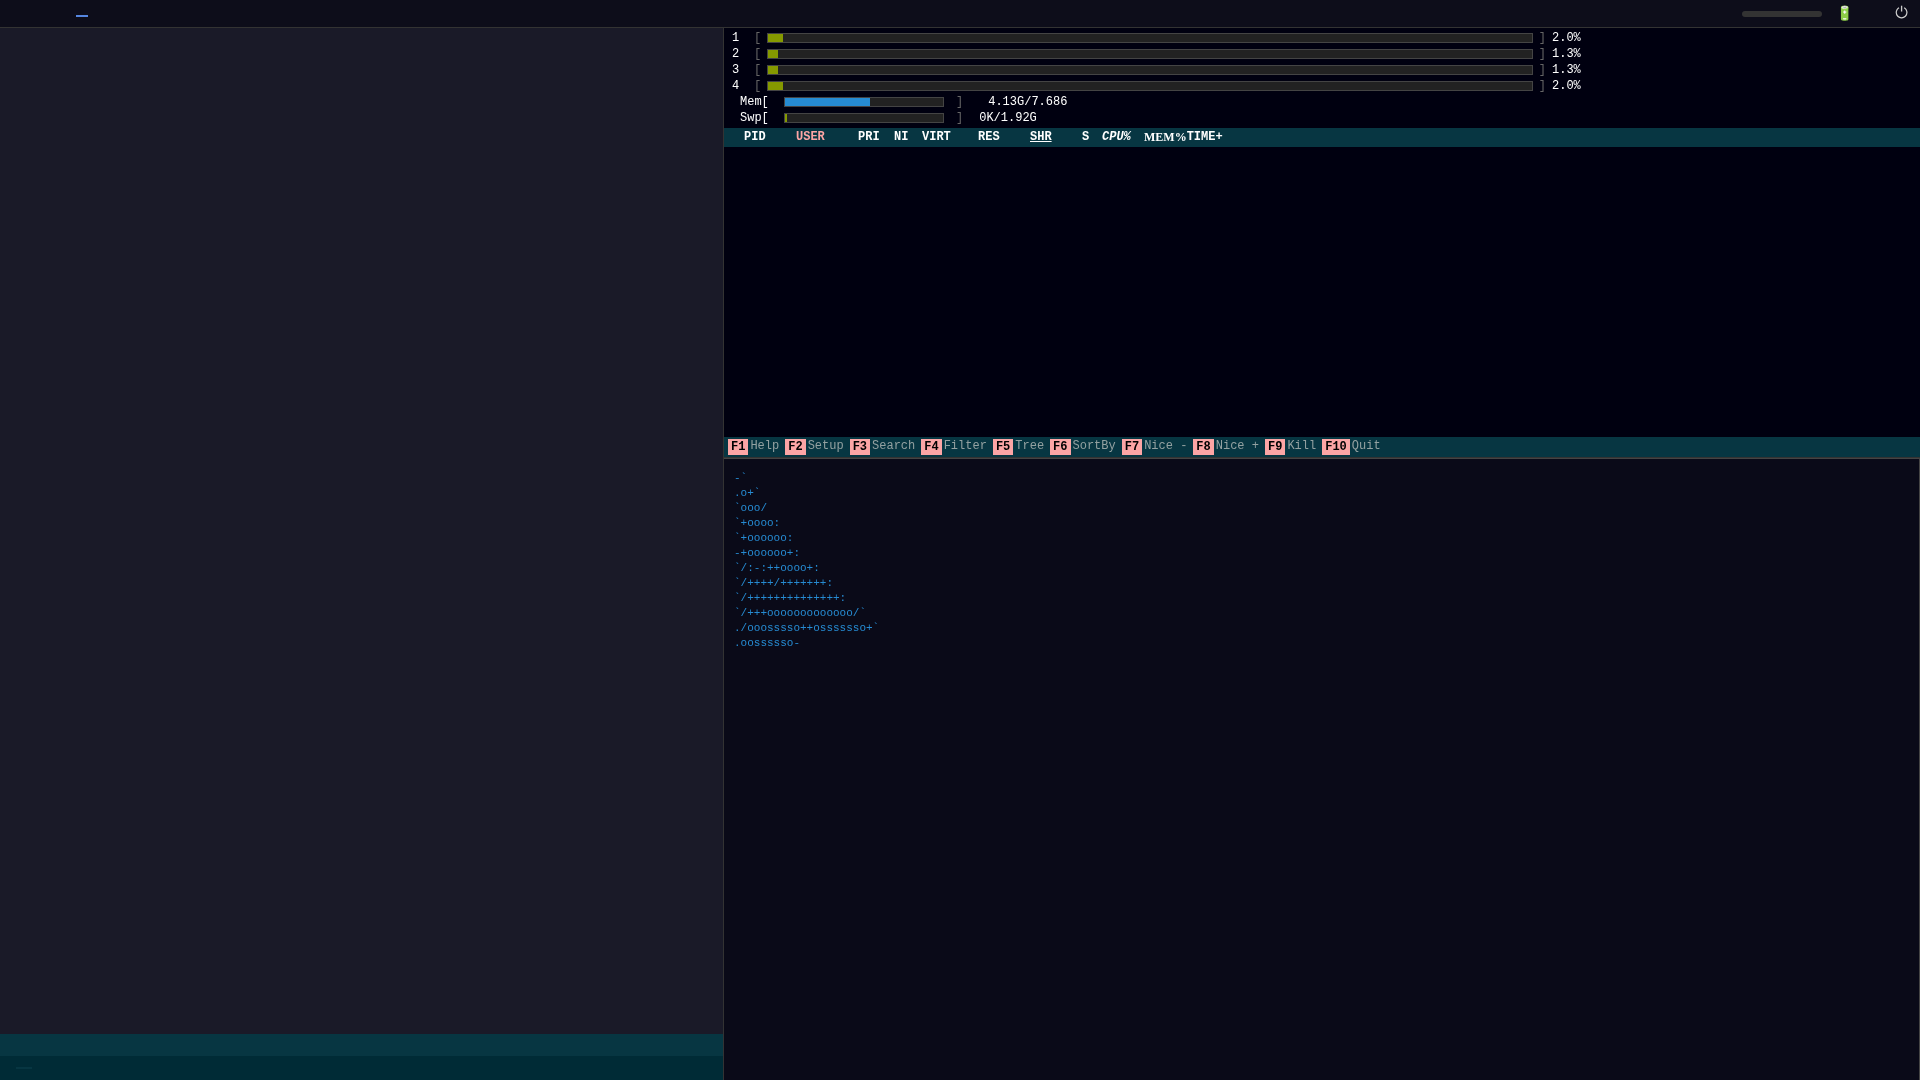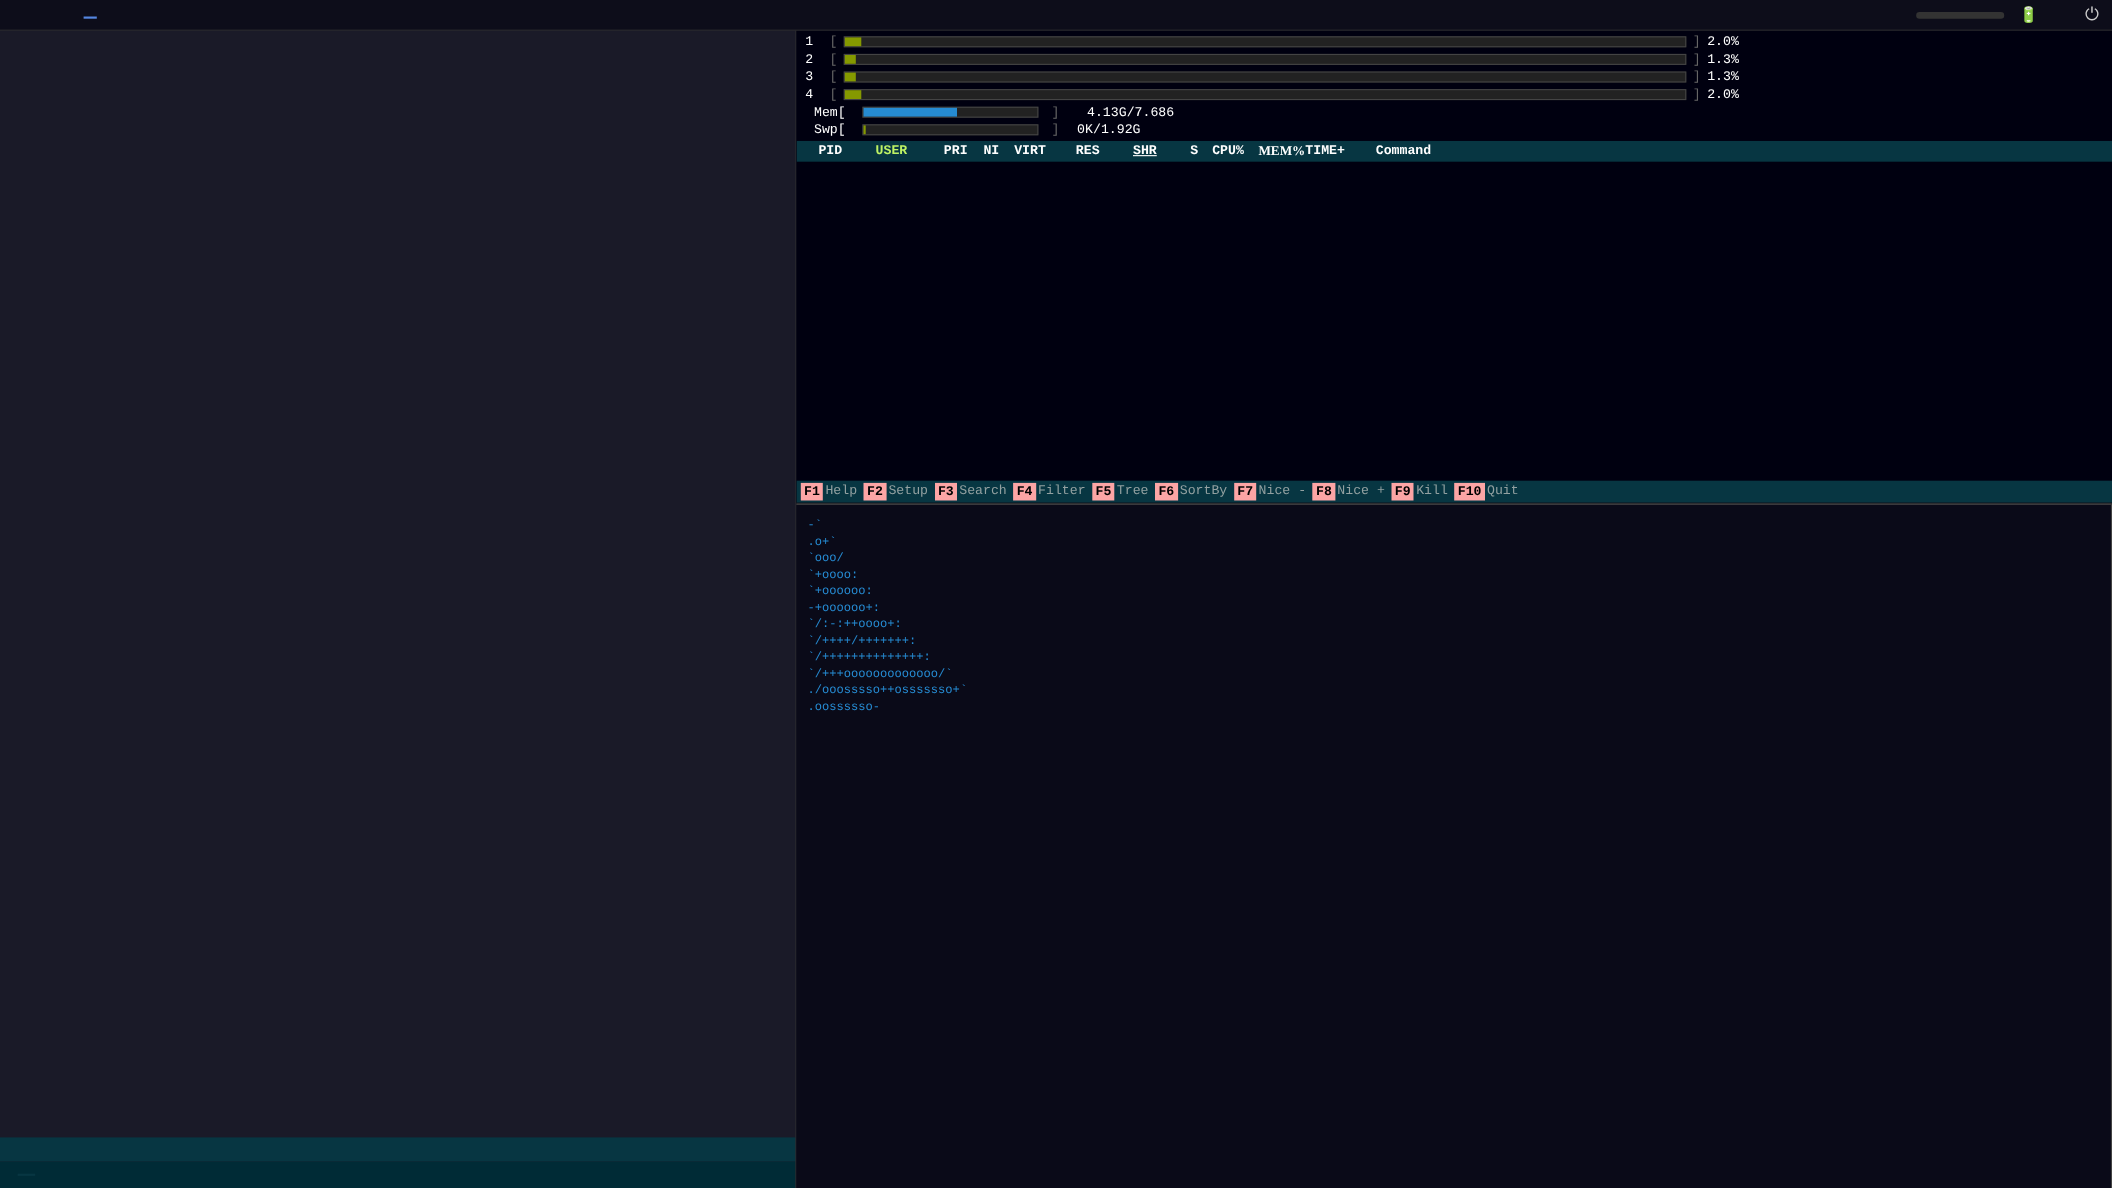--- a/index.html
+++ b/index.html
@@ -182,21 +182,21 @@
     }
 
     .col-pid { min-width: 52px; color: #93a1a1; }
     .col-user { min-width: 62px; color: #268bd2; }
     .col-pri { min-width: 36px; color: #93a1a1; }
     .col-ni { min-width: 28px; color: #93a1a1; }
     .col-virt { min-width: 56px; color: #93a1a1; }
     .col-res { min-width: 52px; color: #93a1a1; }
     .col-shr { min-width: 52px; color: #93a1a1; text-decoration: underline; }
     .col-s { min-width: 20px; color: #93a1a1; }
-    .col-cpu { min-width: 42px; color: #859900; }
+    .col-cpu { min-width: 42px; color: #859900; font-style: italic; }
     .col-mem { min-width: 42px; color: #268bd2; }
     .col-time { min-width: 64px; color: #93a1a1; }
     .col-cmd { flex: 1; color: #f3f4f5; overflow: hidden; white-space: nowrap; text-overflow: ellipsis; }
 
     .htop-function-bar {
       display: flex;
       background: #073642;
       font-size: 12px;
       padding: 2px 4px;
       gap: 2px;
@@ -340,31 +340,30 @@
         <div class="htop-right-info">
           <div></div>
           <div></div>
           <div></div>
         </div>
       </div>
 
       <div class="htop-table">
         <div class="htop-col-headers">
           <span class="col-pid" style="color:#fff;font-weight:bold;">PID</span>
-          <span class="col-user" style="color:#bef264;font-weight:bold;">USER</span>
+          <span class="col-user" style="color:#fca5a5;font-weight:bold;">USER</span>
           <span class="col-pri" style="color:#fff;font-weight:bold;">PRI</span>
           <span class="col-ni" style="color:#fff;font-weight:bold;">NI</span>
           <span class="col-virt" style="color:#fff;font-weight:bold;">VIRT</span>
           <span class="col-res" style="color:#fff;font-weight:bold;">RES</span>
           <span class="col-shr" style="color:#fff;font-weight:bold;">SHR</span>
           <span class="col-s" style="color:#fff;font-weight:bold;">S</span>
           <span class="col-cpu" style="color:#fff;font-weight:bold;">CPU%</span>
           <span class="col-mem" style="color:#fff;font-weight:bold;font-family:Liberation Serif, serif;">MEM%</span>
           <span class="col-time" style="color:#fff;font-weight:bold;">TIME+</span>
-          <span class="col-cmd" style="color:#fff;font-weight:bold;">Command</span>
         </div>
         <div id="htop-rows"></div>
       </div>
 
       <div class="htop-function-bar">
         <span class="fn-key">F1</span>
           <span class="fn-label">Help</span>
         <span class="fn-key">F2</span>
           <span class="fn-label">Setup</span>
         <span class="fn-key">F3</span>

